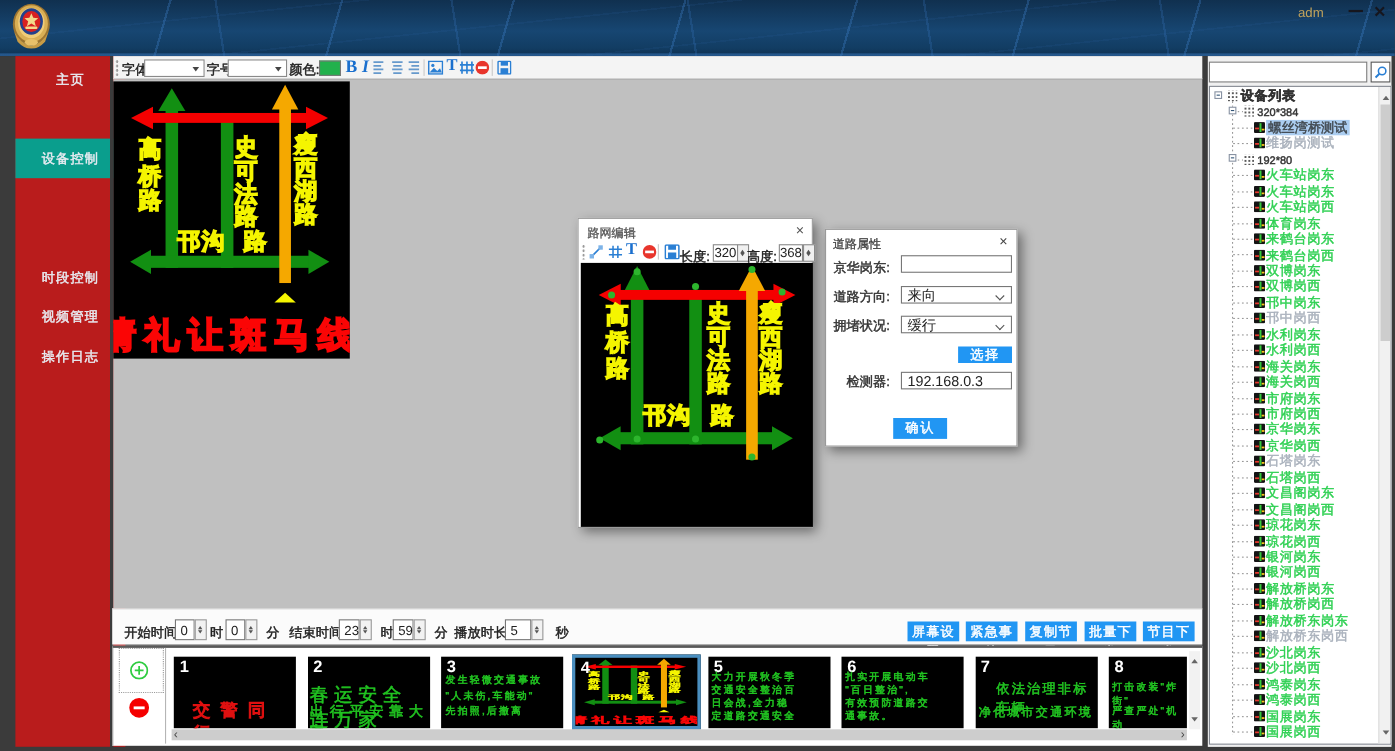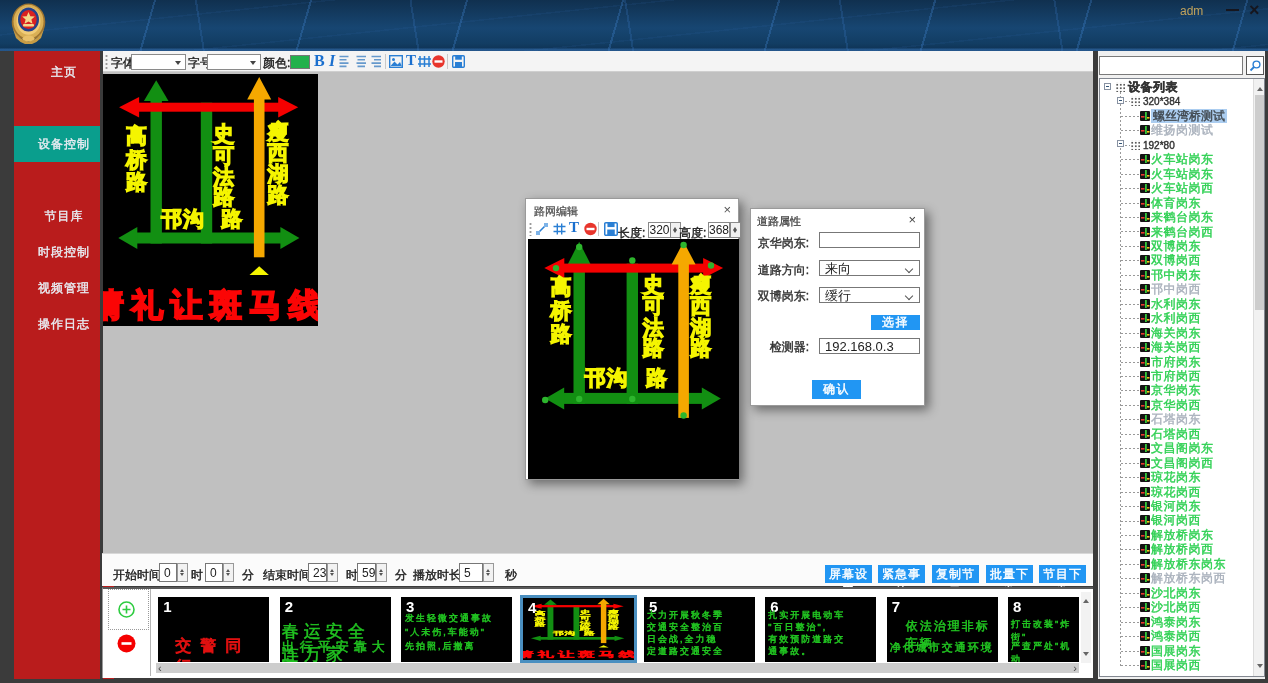--- a/index.html
+++ b/index.html
@@ -102,21 +102,20 @@
 <ellipse cx="17.5" cy="35.5" rx="6" ry="3" fill="#e8c06a"></ellipse>
 </svg>
 <div class="abs" id="adm">adm</div>
 <div class="abs" id="minbtn"></div>
 <div class="abs" id="closebtn">×</div>
 </div>
 
 <div class="abs" id="side">
 <div class="mi" style="top:3px">主页</div>
 <div class="mi act" style="top:75px">设备控制</div>
-<div class="mi" style="top:147px">节目库</div>
 <div class="mi" style="top:219px">视频管理</div>
 <div class="mi" style="top:183px">时段控制</div>
 <div class="mi" style="top:255px">操作日志</div>
 </div>
 
 <div class="abs frame" style="left:100px;top:51px;width:3px;height:628px"></div>
 <div class="abs frame" style="left:1093px;top:51px;width:5px;height:628px"></div>
 <div class="abs frame" style="left:1265px;top:51px;width:3px;height:628px"></div>
 <div class="abs frame" style="left:0;top:679px;width:1268px;height:4px"></div>
 
@@ -265,21 +264,21 @@
       </div>
 </div>
 
 <div id="dlg">
 <div class="ttl">道路属性</div>
       <div class="x">×</div>
 <div class="dl" style="top:26px">京华岗东:</div>
       <div class="din" style="top:23px"></div>
 <div class="dl" style="top:53px">道路方向:</div>
       <div class="din dsel" style="top:51px">来向</div>
-<div class="dl" style="top:79px">双博岗东:</div>
+<div class="dl" style="top:79px">拥堵状况:</div>
       <div class="din dsel" style="top:78px">缓行</div>
 <div class="btn" style="left:120px;top:106px;width:49px;height:15px;line-height:15px">选择</div>
 <div class="dl" style="top:130px">检测器:</div>
       <div class="din" style="top:129px">192.168.0.3</div>
 <div class="btn" style="left:61px;top:171px;width:49px;height:19px;line-height:19px">确认</div>
 </div>
 </div>
 
 <div class="abs" id="cbar">
 <div class="cl" style="left:11px">开始时间:</div>

